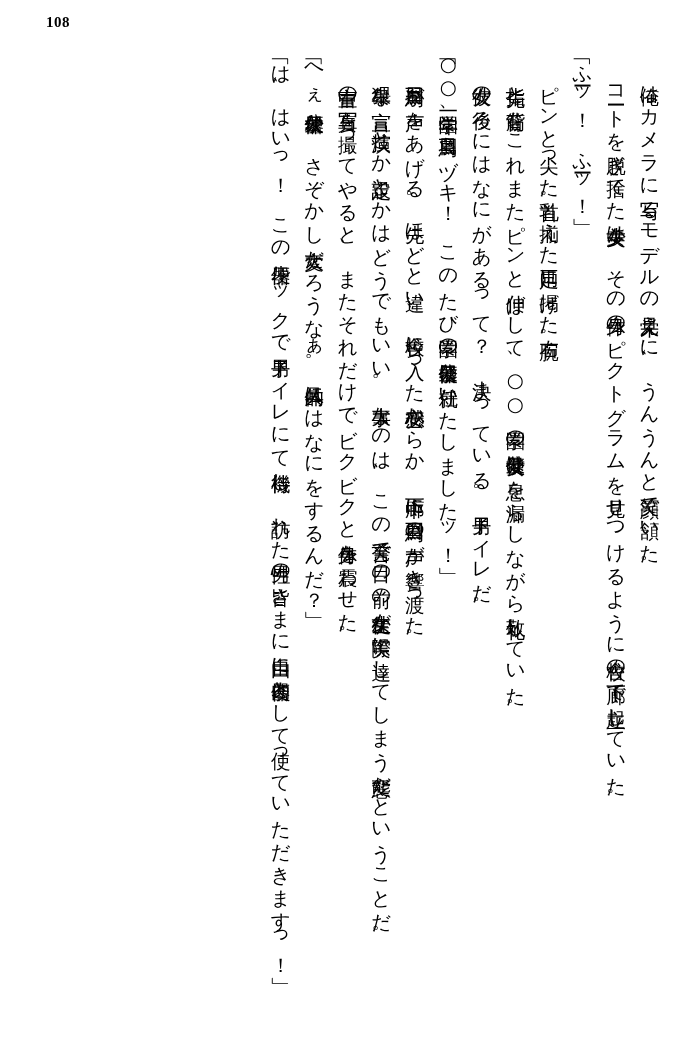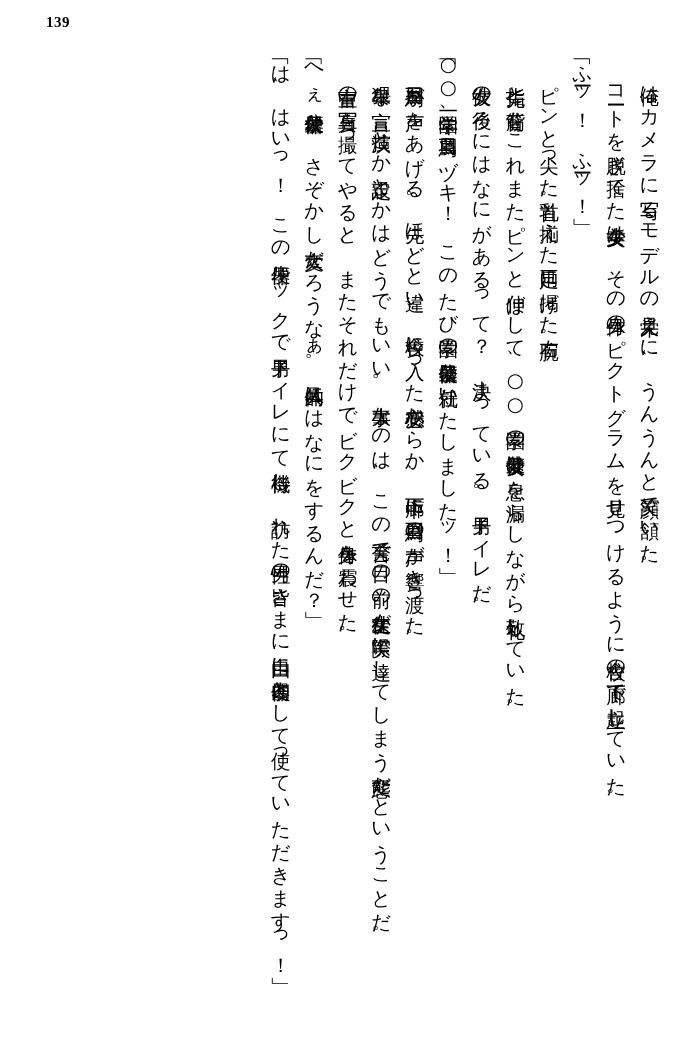--- a/index.html
+++ b/index.html
@@ -49,21 +49,21 @@
   }
   .body-text p.indent {
     text-indent: 1em;
   }
 </style>
 </head>
 <body>
 
 <div class="page">
 
-  <div class="page-number">139</div>
+  <div class="page-number">108</div>
 
   <div class="body-text">
     <p class="indent">俺はカメラに写るモデルの見栄えに、うんうんと笑顔で頷いた。</p>
     <p class="indent">コートを脱ぎ捨てた美少女は、その身体のピクトグラムを見せつけるように校舎の廊下で起立していた。</p>
     <p>「ふーッ！　ふーッ！」</p>
     <p class="indent">ピンと尖った乳首。揃えた両足に掲げた右腕。</p>
     <p class="indent">指先と背筋をこれまたピンと伸ばして、○○学園の公衆便女は息を漏らしながら敬礼していた。</p>
     <p class="indent">彼女の後ろにはなにがあるって？　決まっている。男子トイレだ。</p>
     <p>「○○学園一年、羽目鳥ミヅキ！　このたび学園の公衆便器に就任いたしましたッ！」</p>
     <p class="indent">羽目鳥が声をあげる。先ほどと違い、校舎に入った安心感からか、廊下中に羽目鳥の声が響き渡った。</p>

